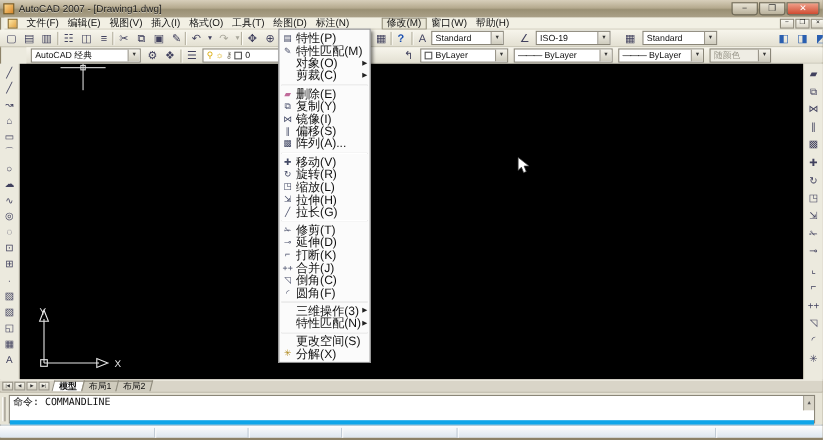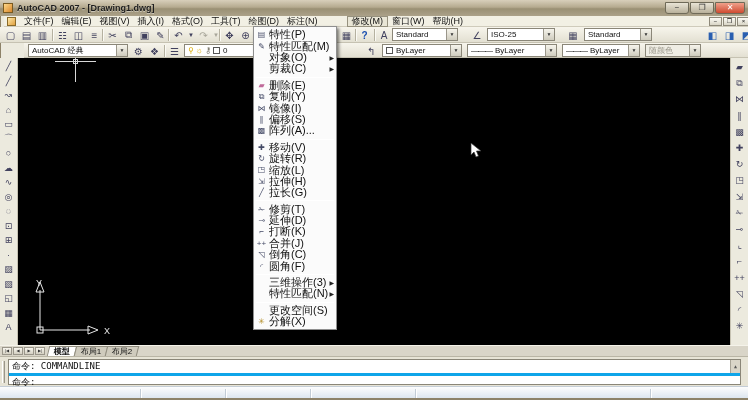--- a/index.html
+++ b/index.html
@@ -8,21 +8,21 @@
   .window { position:relative; width:748px; height:400px; background:#eceade;
     box-shadow: inset 0 0 0 1px #8d8268; }
 
   
   .titlebar { position:absolute; left:0; top:0; width:748px; height:16px;
     background:linear-gradient(180deg,#d8cfbb 0%,#b5aa8f 45%,#9a9074 55%,#ab a189 100%);
     background:linear-gradient(180deg,#d8cfbb 0%,#b5aa8f 45%,#9a9074 55%,#aba189 100%);
     display:flex; align-items:center; padding:0 3px; }
   .app-icon { width:10px; height:10px; margin-right:4px;
     background:linear-gradient(135deg,#ffd98a,#d8862a); border:1px solid #7a5a20; }
-  .title-text { font-size:9px; color:#1c1c1c; text-shadow:0 1px 0 rgba(255,255,255,.45);font-weight:bold; }
+  .title-text { font-size:9px; color:#1c1c1c; text-shadow:0 1px 0 rgba(255,255,255,.45); }
   .cap-btns { margin-left:auto; display:flex; gap:1px; }
   .cap-btn { width:24px; height:12px; border:1px solid #6f6a58; border-radius:0 0 3px 3px;
     background:linear-gradient(180deg,#e9e4d6,#b9b19b); font-size:8px; line-height:10px;
     text-align:center; color:#333; }
   .cap-btn.close { background:linear-gradient(180deg,#f0a08a,#cf4a30); color:#fff; width:30px; }
 
   
   .menubar { position:absolute; left:4px; top:16px; width:748px; height:11px;
     background:#f2f0e4; border-bottom:1px solid #cfcbbb; display:flex; align-items:center; padding:0 2px; }
   .mdoc-icon { width:9px; height:9px; margin:0 4px 0 1px;
@@ -95,21 +95,21 @@
   .tab span { display:inline-block; transform:skewX(14deg); }
   .tab.active { background:#fff; font-weight:bold; }
 
   
   .cmdwrap { position:absolute; left:0; top:356px; width:748px; height:30px; background:#e7e4d6;
     border-top:1px solid #b9b5a5; padding:2px 3px 2px 8px; }
   .cmdgrip { position:absolute; left:2px; top:4px; width:3px; height:22px;
     border-left:1px solid #fff; border-right:1px solid #9a968a; background:#d6d2c4; }
   .cmdbox { position:relative; width:733px; height:26px; background:#fff; border:1px solid #8a8678;
     font-family:"DejaVu Sans Mono","Liberation Mono",monospace; font-size:9px; }
-  .cmdhist { height:16px; line-height:13px; padding-left:3px; border-bottom:3px solid #0ea5e9; }
+  .cmdhist { height:27px; line-height:13px; padding-left:3px; border-bottom:5px solid #0ea5e9; }
   .cmdprompt { height:12px; line-height:12px; padding-left:3px; }
   .cmdscroll { position:absolute; right:0; top:0; width:10px; height:13px; background:#d9d5c8;
     border-left:1px solid #a9a598; font-size:5px; text-align:center; line-height:12px; color:#555; }
 
   
   .statusbar { position:absolute; left:0; top:386px; width:748px; height:14px;
     background:linear-gradient(180deg,#fdfdfd,#dde6ef); border-top:1px solid #c4cdd6;
     border-bottom:2px solid #8d8268; }
   .st-sep { position:absolute; top:2px; width:1px; height:9px; background:#c2ccd6; box-shadow:1px 0 0 #fff; }
 </style>
@@ -189,21 +189,21 @@
     </div>
     <div class="tsep" style="left:374px"></div>
     <div class="cicon" style="left:377px">A</div>
     <div class="combo" style="left:392px;width:66px">
       <span>Standard</span>
       <span class="spacer"></span>
       <span class="drop">▼</span>
     </div>
     <div class="cicon" style="left:470px">∠</div>
     <div class="combo" style="left:487px;width:68px">
-      <span>ISO-25</span>
+      <span>ISO-19</span>
       <span class="spacer"></span>
       <span class="drop">▼</span>
     </div>
     <div class="cicon" style="left:566px">▦</div>
     <div class="combo" style="left:584px;width:68px">
       <span>Standard</span>
       <span class="spacer"></span>
       <span class="drop">▼</span>
     </div>
     <div class="tgroup" style="left:705px;gap:2px">

